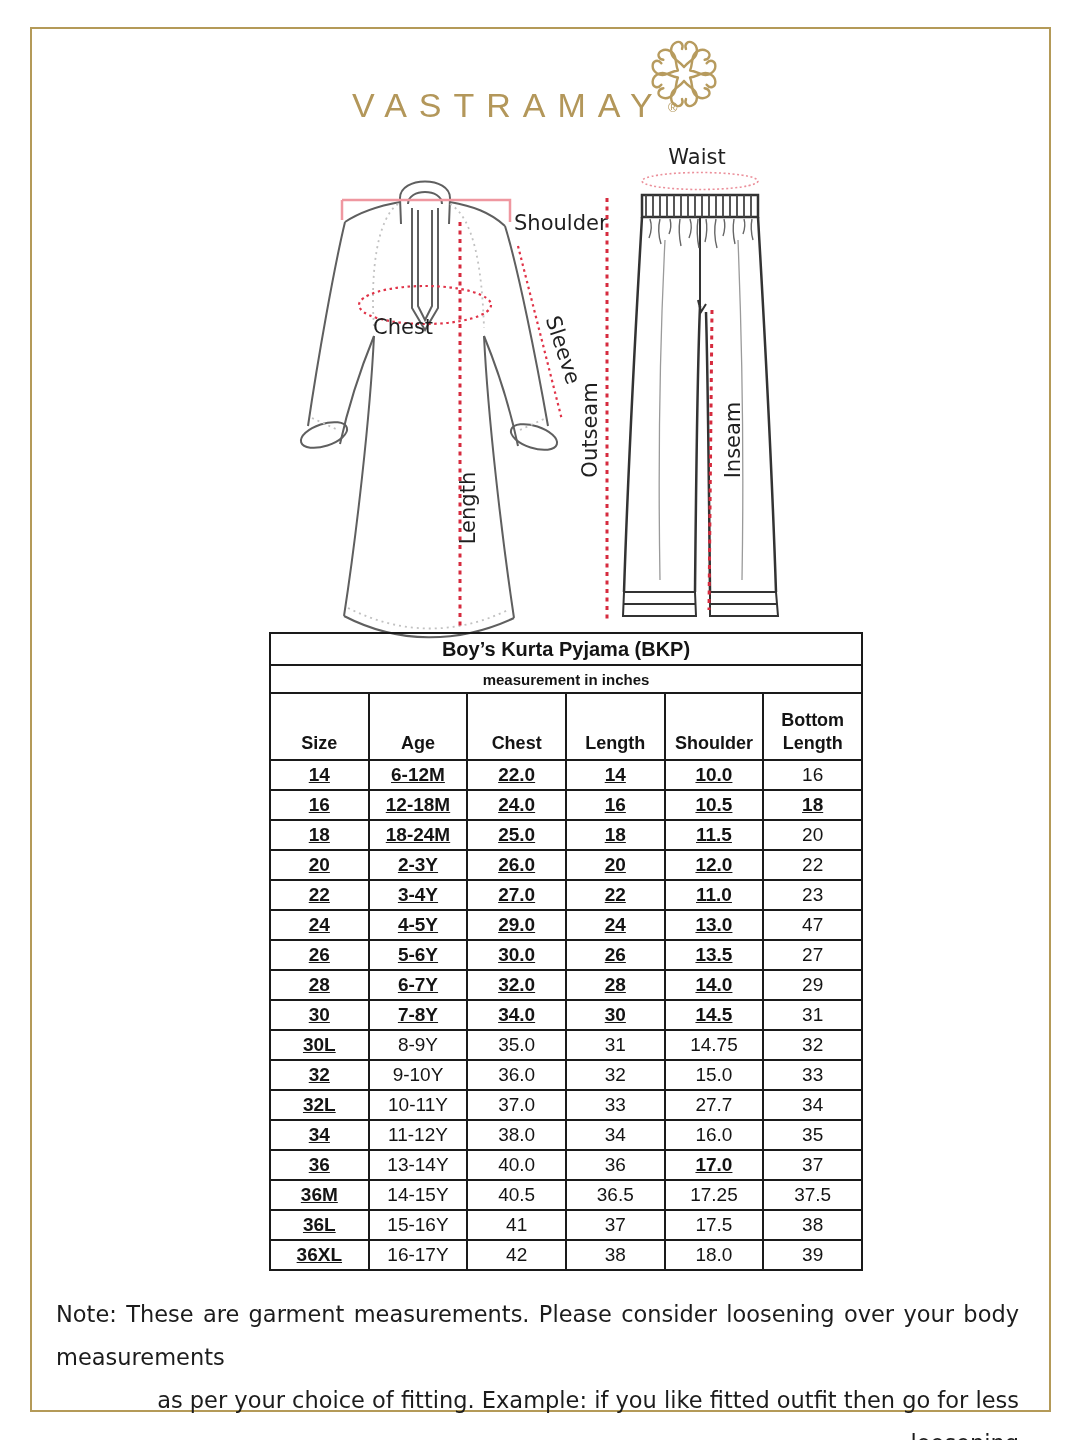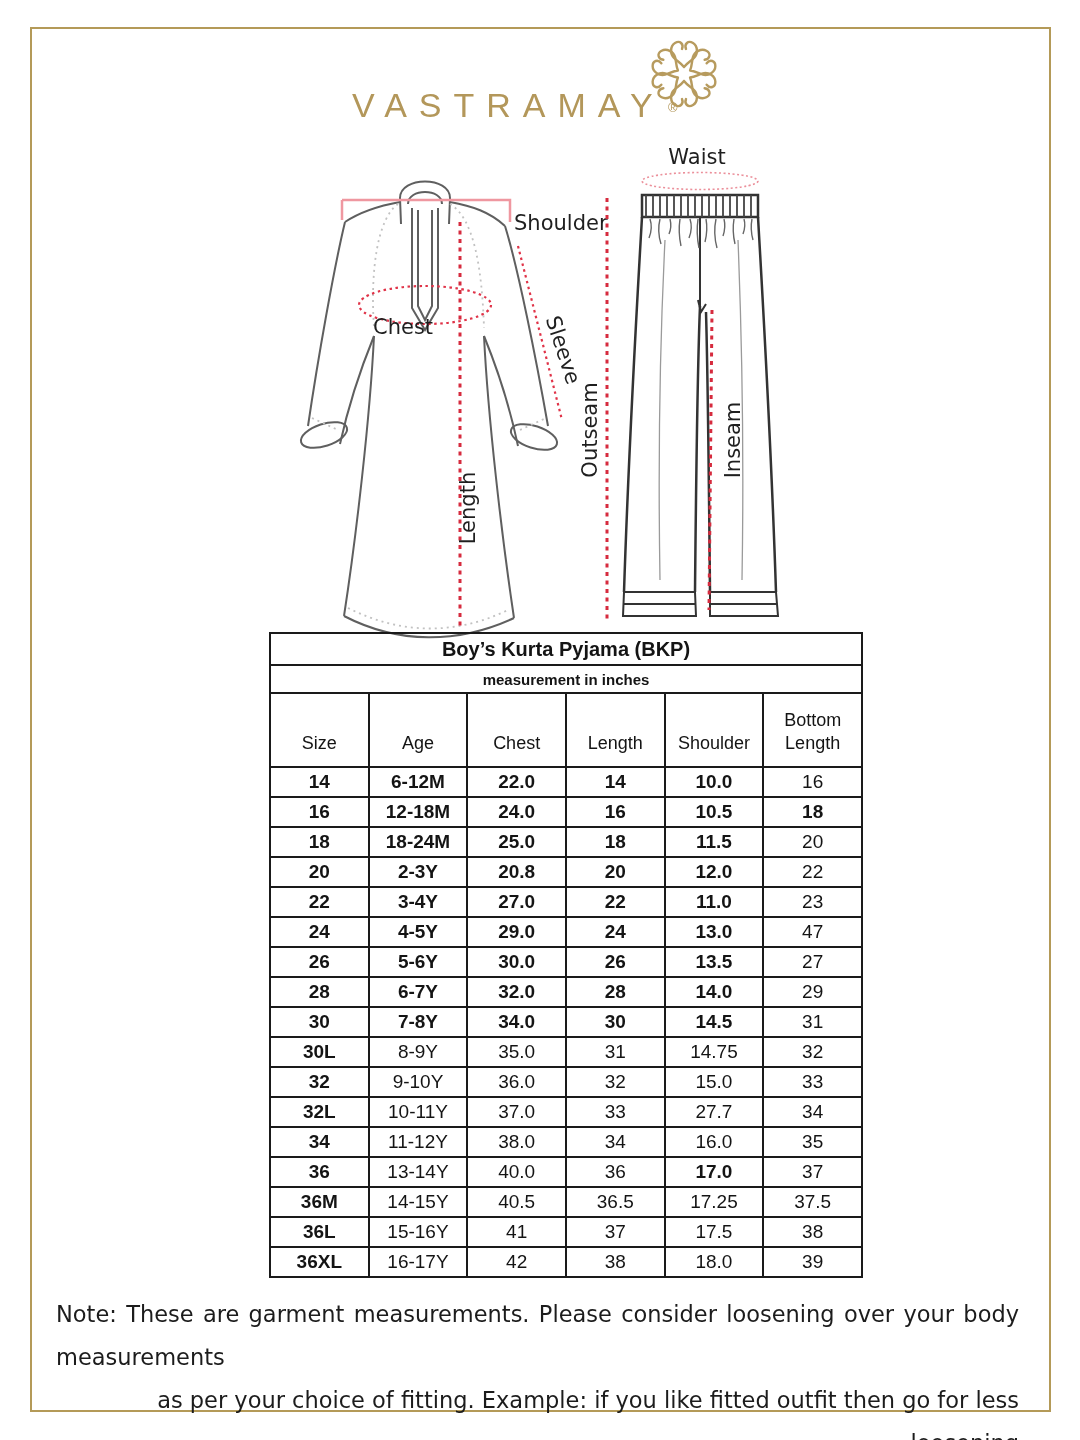--- a/index.html
+++ b/index.html
@@ -17,24 +17,24 @@
   .pant-svg{position:absolute;left:570px;top:140px;overflow:visible;}
   .dlabel{font-family:"DejaVu Sans",sans-serif;font-size:21px;fill:#1f1f1f;}
   
   table.size-chart{position:absolute;left:243px;top:632px;width:594px;
           border-collapse:collapse;table-layout:fixed;
           font-family:"Liberation Sans",sans-serif;color:#141414;margin-left:26px;}
   table.size-chart th,table.size-chart td{border:2px solid #1a1a1a;text-align:center;
           padding:0;overflow:hidden;}
   .tbl-title{height:30px;font-size:20px;font-weight:bold;}
   .tbl-sub{height:26px;font-size:15px;font-weight:bold;}
-  tr.col-head th{height:60px;font-size:18px;font-weight:normal;vertical-align:bottom;
-          padding-bottom:12px;line-height:1.25;}
+  tr.col-head th{height:60px;font-size:18px;font-weight:bold;vertical-align:bottom;
+          padding-bottom:5px;line-height:1.25;}
   table.size-chart tbody td{height:28px;font-size:19px;font-weight:400;}
-  table.size-chart tbody td.b{font-weight:bold;}
+  table.size-chart tbody td.b{font-weight:bold;text-decoration:underline;}
   
   .note{position:absolute;left:56px;top:1293px;width:963px;font-size:22.5px;
           line-height:43px;color:#1c1c1c;font-family:"DejaVu Sans",sans-serif;}
   .note-l1{text-align:justify;text-align-last:justify;}
   .note-l2{text-align:right;}
 </style>
 </head>
 <body>
 
 <div class="canvas">
@@ -169,21 +169,21 @@
           <td class="b">18</td>
           <td class="b">18-24M</td>
           <td class="b">25.0</td>
           <td class="b">18</td>
           <td class="b">11.5</td>
           <td>20</td>
         </tr>
         <tr>
           <td class="b">20</td>
           <td class="b">2-3Y</td>
-          <td class="b">20.8</td>
+          <td class="b">26.0</td>
           <td class="b">20</td>
           <td class="b">12.0</td>
           <td>22</td>
         </tr>
         <tr>
           <td class="b">22</td>
           <td class="b">3-4Y</td>
           <td class="b">27.0</td>
           <td class="b">22</td>
           <td class="b">11.0</td>

